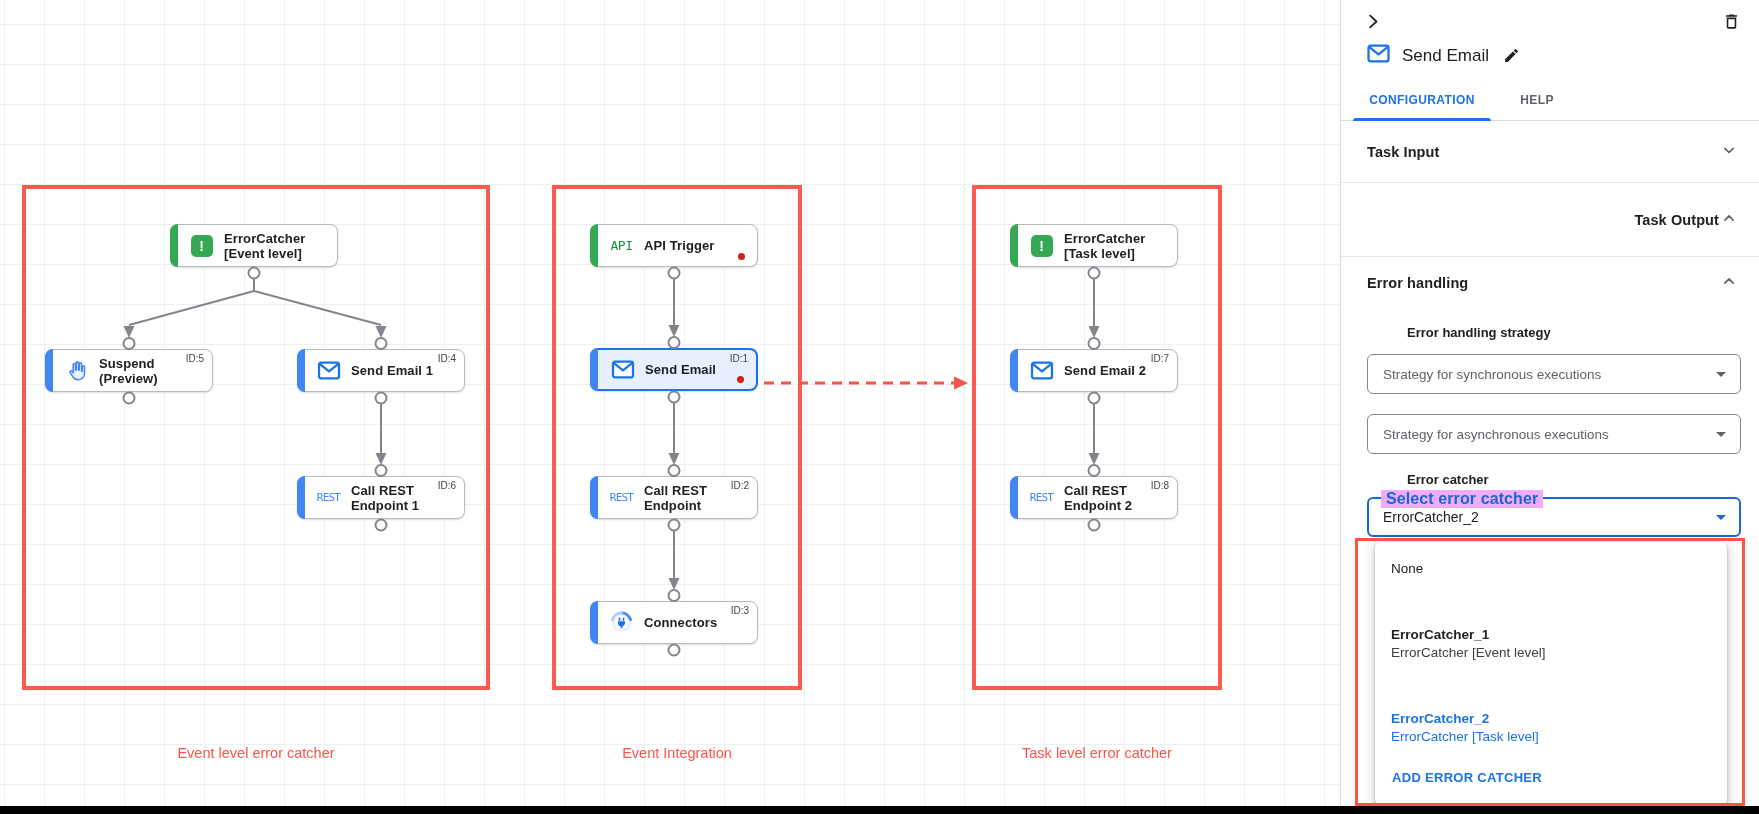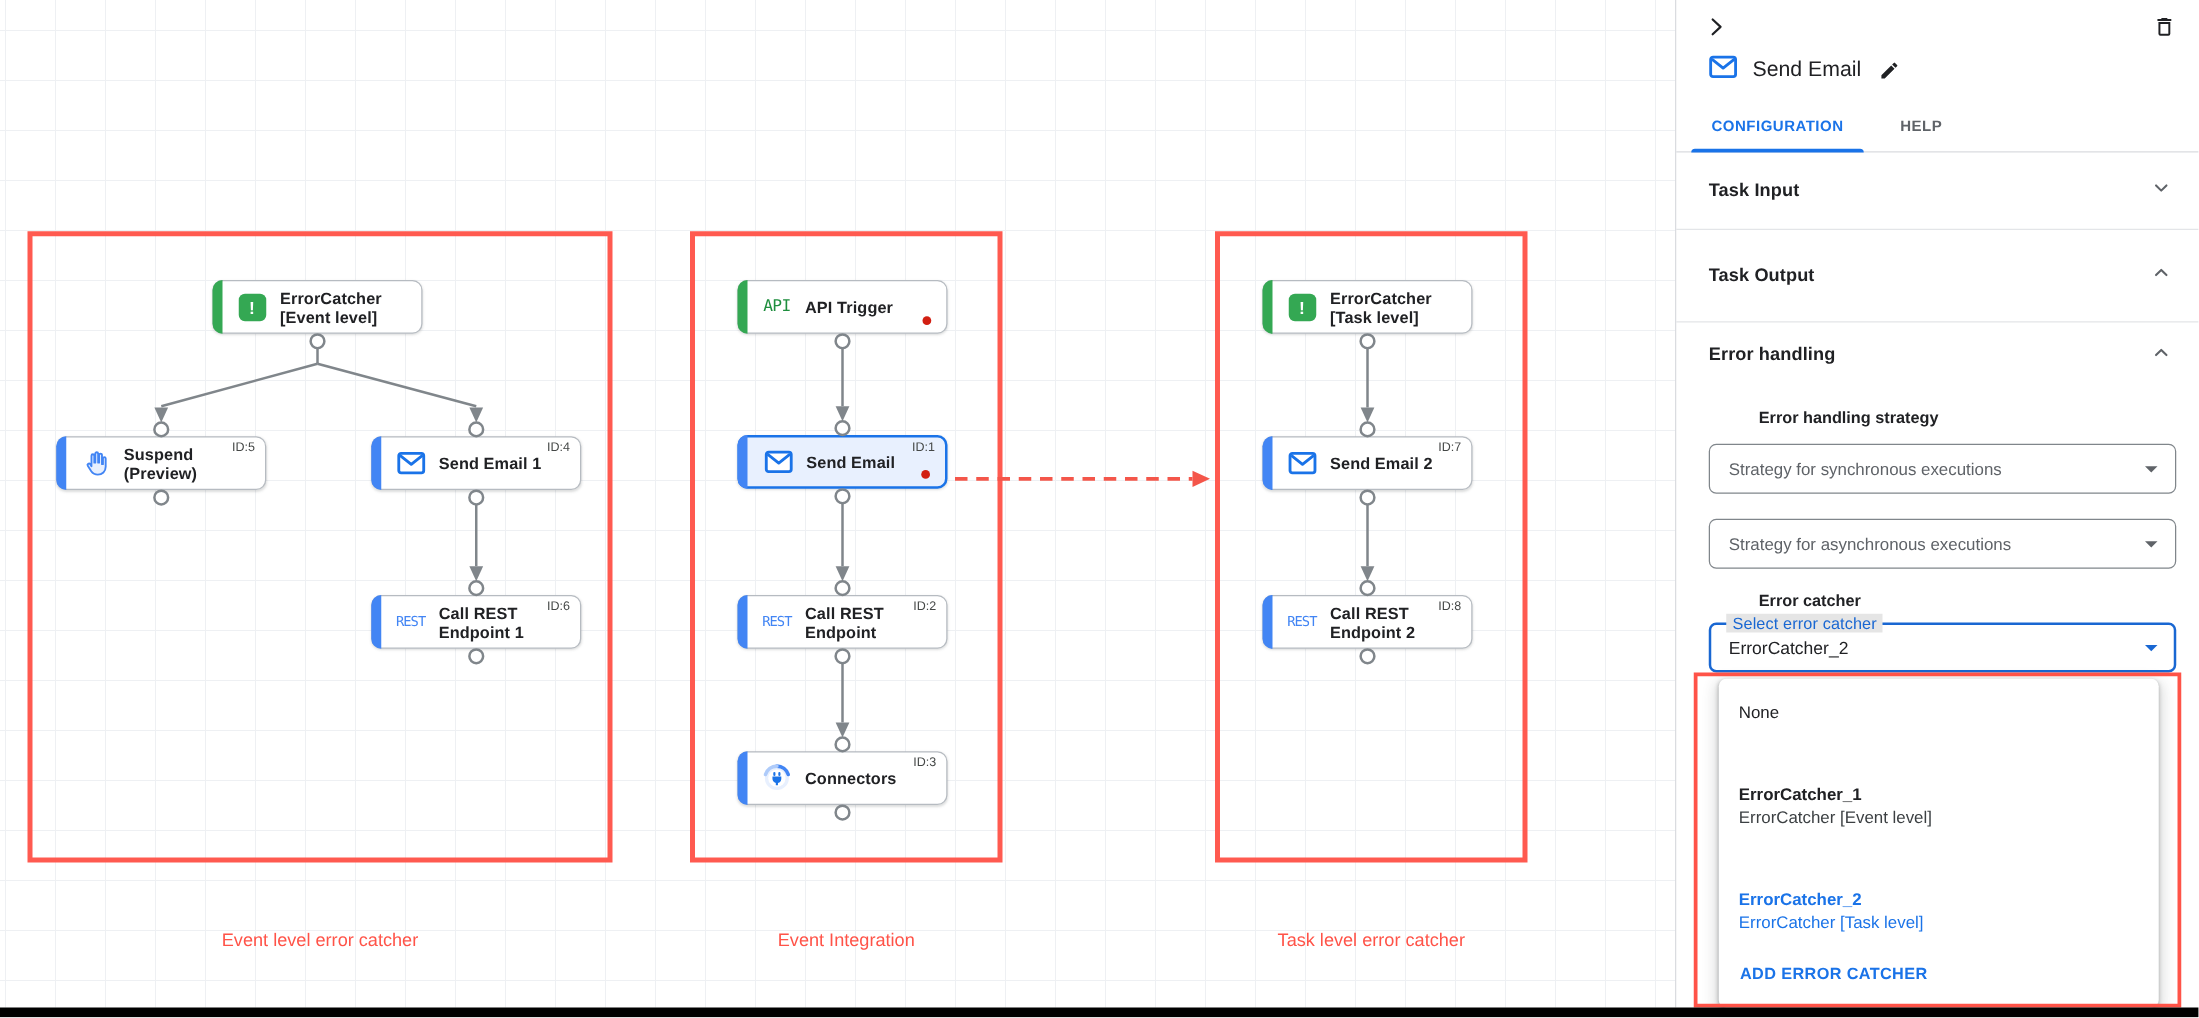--- a/index.html
+++ b/index.html
@@ -44,38 +44,38 @@
   .panel-title-row { display:flex; align-items:center; gap:12px; padding:8px 24px 12px 26px; }
   .panel-title-row h1 { font-size:17px; font-weight:400; color:#202124; }
   .tabs { display:flex; border-bottom:1px solid #dadce0; padding-left:12px; height:42px; }
   .tab { display:flex; align-items:center; justify-content:center; width:138px; font-size:12px; font-weight:bold;
          letter-spacing:.4px; color:#5f6368; cursor:pointer; position:relative; }
   .tab.active { color:#1a73e8; }
   .tab.active::after { content:""; position:absolute; left:0; right:0; bottom:-1px; height:3px; background:#1a73e8; border-radius:3px 3px 0 0; }
   .tab.help { width:92px; }
   .sect { display:flex; align-items:center; justify-content:space-between; padding:0 20px 0 26px;
           height:62px; border-bottom:1px solid #e3e5e8; cursor:pointer; }
-  .sect.tall { height:74px; }
+  .sect.tall { height:74px;justify-content:flex-end; }
   .sect-h { display:flex; align-items:center; justify-content:space-between; padding:0 20px 0 26px; height:52px; cursor:pointer; }
   .sect-t { font-size:14.5px; font-weight:bold; color:#202124; letter-spacing:.1px; }
   .desc { margin:2px 26px 0; width:362px; font-size:13.5px; line-height:20px; color:#202124; }
   .learn { display:block; width:max-content; color:#7627bb; text-decoration:underline; cursor:pointer; }
   .flabel { margin:16px 26px 0; font-size:13px; font-weight:bold; color:#202124;padding-left:40px; }
   .flabel.ec { margin-top:18px; }
   .oselect { margin:14px 26px 0; width:374px; height:40px; border:1px solid #80868b; border-radius:6px;
              display:flex; align-items:center; justify-content:space-between; padding:0 14px 0 15px;
              font-size:13.5px; color:#5f6368; cursor:pointer; background:#fff; }
   .oselect + .oselect { margin-top:20px; }
   .caret { width:0; height:0; border-left:5px solid transparent; border-right:5px solid transparent; border-top:5.5px solid #5f6368; }
   .caret.blue { border-top-color:#1967d2; }
   .fselect { position:relative; margin:10px 26px 0; width:374px; height:40px; border:2px solid #1967d2; border-radius:6px;
              display:flex; align-items:center; justify-content:space-between; padding:0 13px 0 14px;
              background:#fff; cursor:pointer; }
   .fselect .val { font-size:14px; color:#202124; }
-  .float-label { position:absolute; top:-9px; left:12px; background:#e5e5e5; padding:0 5px; font-size:13px; color:#1967d2; font-weight:normal; letter-spacing:.1px; }
+  .float-label { position:absolute; top:-9px; left:12px; background:#f0abfc; padding:0 5px; font-size:16px; color:#1967d2; font-weight:bold; letter-spacing:.1px; }
   .menu { position:relative; margin:5px 20px 0 34px; width:352px; background:#fff; border-radius:6px;
           box-shadow:0 1px 3px rgba(60,64,67,.35), 0 4px 10px 3px rgba(60,64,67,.18); padding:9px 0 12px; z-index:8; }
   .mi { padding:10px 16px; font-size:13.5px; color:#202124; cursor:pointer; }
   .mi.two { padding:8px 16px; }
   .mi .mt { font-size:13.5px; font-weight:bold; color:#202124; line-height:18px;margin-top:32px; }
   .mi .ms { font-size:13.5px; color:#3c4043; line-height:18px; }
   .mi.sel .mt, .mi.sel .ms { color:#1a73e8; }
   .add-btn { display:block; margin:8px 0 0; padding:8px 17px; background:none; border:none; color:#1a73e8;
              font-size:13px; font-weight:bold; letter-spacing:.3px; cursor:pointer; font-family:"Liberation Sans", sans-serif; }
   .annotation { position:absolute; left:14px; top:538px; width:390px; height:268px; border:3px solid #ff5348; z-index:10; pointer-events:none; }

